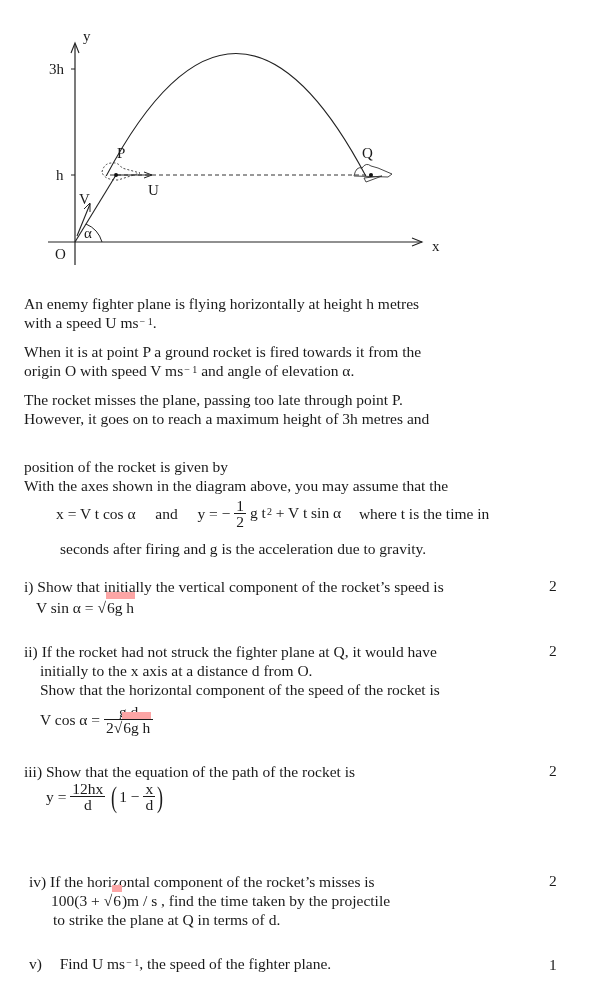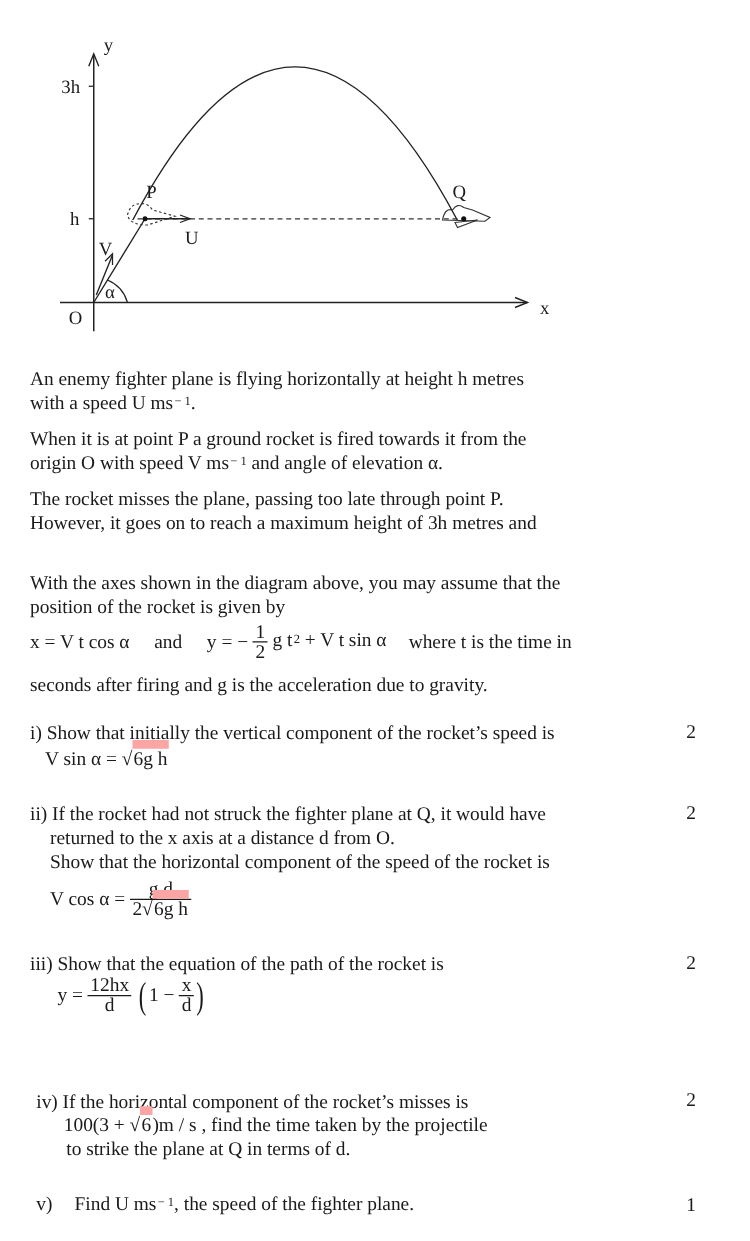--- a/index.html
+++ b/index.html
@@ -80,55 +80,55 @@
   <div>When it is at point P a ground rocket is fired towards it from the</div>
   <div><span>origin O with speed V ms</span><sup class="s">− 1</sup><span> and angle of elevation α.</span></div>
 </div>
 
 <div class="para" style="top:390px;">
   <div>The rocket misses the plane, passing too late through point P.</div>
   <div>However, it goes on to reach a maximum height of 3h metres and</div>
 </div>
 
 <div class="para" style="top:457px;">
+  <div>position of the rocket is given by</div>
   <div>With the axes shown in the diagram above, you may assume that the</div>
-  <div>position of the rocket is given by</div>
 </div>
 
 <div class="para" style="top:498px; line-height:15px;">
-  <span style="vertical-align:middle;">x = V t cos α</span>
+  <span style="vertical-align:middle;margin-left:32px;">x = V t cos α</span>
   <span class="gap" style="width:12px;"></span>
   <span style="vertical-align:middle;">and</span>
   <span class="gap" style="width:12px;"></span>
   <span style="vertical-align:middle;">y = −</span>
   <span class="frac">
     <span class="num">1</span>
     <span class="den">2</span>
   </span>
   <span style="vertical-align:middle;"><span>g t</span><sup class="s">2</sup><span> + V t sin α</span></span>
   <span class="gap" style="width:10px;"></span>
   <span style="vertical-align:middle;">where t is the time in</span>
 </div>
 
-<div class="para" style="top:539px;">
+<div class="para" style="top:539px;margin-left:36px;">
   <div>seconds after firing and g is the acceleration due to gravity.</div>
 </div>
 
 <div class="para" style="top:577px;">
   <div><span>i)</span> <span>Show that initially the vertical component of the rocket’s speed is</span></div>
   <div style="padding-left:12px; margin-top:2px;">
     <span>V sin α =</span>
     <span class="sqrt">√<span class="rad">6g h</span></span>
   </div>
 </div>
 <div class="mark" style="top:577px;">2</div>
 
 <div class="para" style="top:642px;">
   <div><span>ii)</span> <span>If the rocket had not struck the fighter plane at Q, it would have</span></div>
-  <div style="padding-left:16px;">returned to the x axis at a distance d from O.</div>
+  <div style="padding-left:16px;">initially to the x axis at a distance d from O.</div>
   <div style="padding-left:16px;">Show that the horizontal component of the speed of the rocket is</div>
   <div style="padding-left:16px; margin-top:5px; line-height:17px;">
     <span style="vertical-align:middle;">V cos α =</span>
     <span class="frac">
       <span class="num">g d</span>
       <span class="den"><span>2</span><span class="sqrt">√<span class="rad">6g h</span></span></span>
     </span>
   </div>
 </div>
 <div class="mark" style="top:642px;">2</div>

